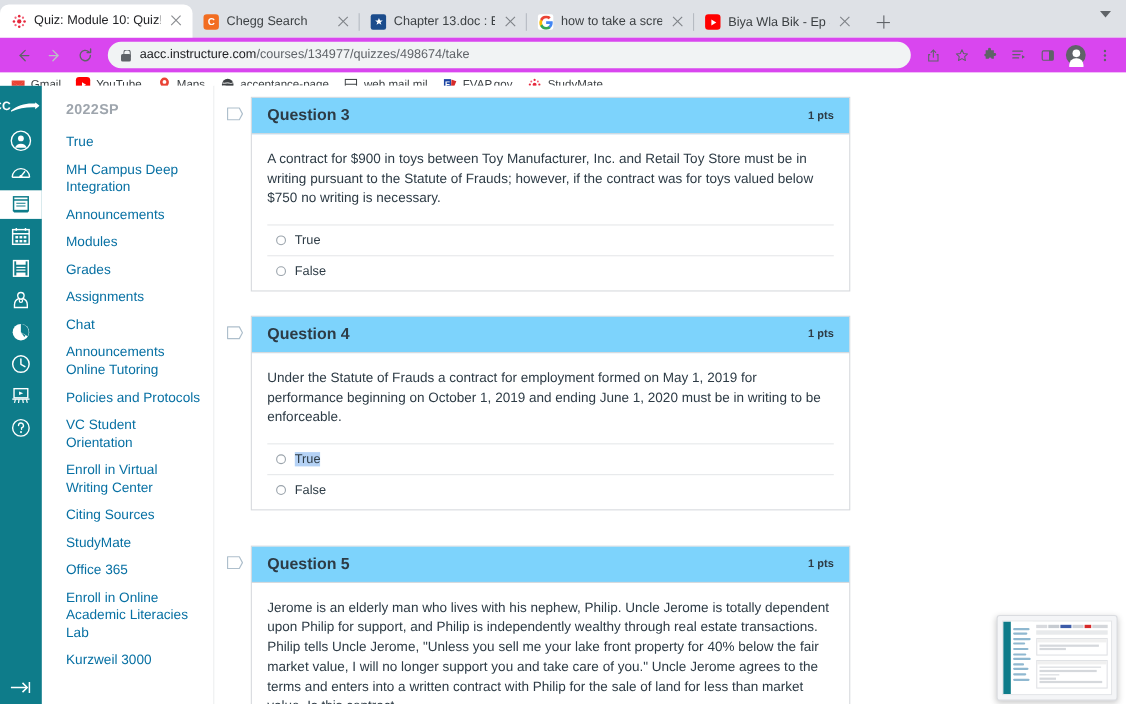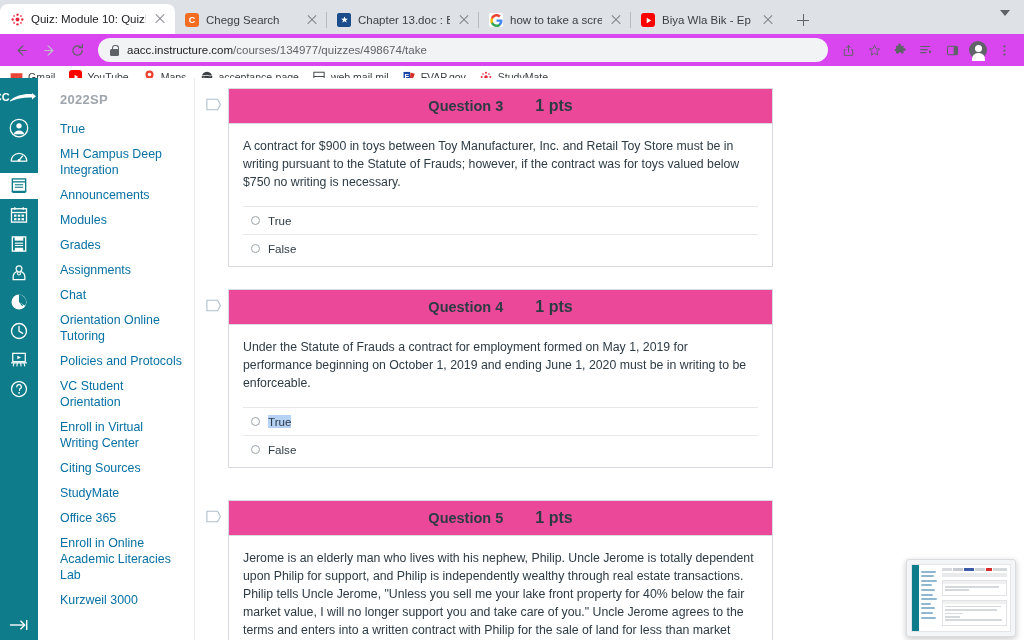--- a/index.html
+++ b/index.html
@@ -148,26 +148,26 @@
 
   .content { flex:1; background:#ffffff; position:relative; overflow:hidden;
              padding-left:8px; }
 
   .qwrap { position:relative; margin: 10px 0 0 0; width:570px; }
   .qflag {
     position:absolute; left:3px; top:9px; width:16px; height:13px;
   }
   .qcard { margin-left:25px; border:1px solid #d7dade; background:#fff; }
   .qhead {
-    background:#ec4899; border-bottom:1px solid #d7dade;
+    background:#7dd3fc; border-bottom:1px solid #d7dade;
     padding:8px 14px; display:flex; align-items:center;
-    justify-content:center;
+    justify-content:space-between;
   }
   .qtitle { font-size:14.5px; font-weight:bold; color:#2d3b45; }
-  .qpts { font-size:16px; font-weight:bold; color:#2d3b45;margin-left:32px; }
+  .qpts { font-size:10px; font-weight:bold; color:#2d3b45;margin-left:32px; }
   .qbody { padding:14px 14px 0 14px; }
   .qtext { font-size:12.3px; color:#2d3b45; line-height:1.46; }
   .answers { margin-top:14px; }
   .ans {
     border-top:1px solid #e6e8ea; padding:7px 0 7px 8px;
     display:flex; align-items:center; gap:8px;
   }
   .radio { width:9px; height:9px; border:1.1px solid #9aa3ab;
            border-radius:50%; flex:none; background:#fff; }
   .ans-label { font-size:11.6px; color:#2d3b45; }
@@ -515,21 +515,21 @@
 
     <div class="coursenav">
       <div class="course-term">2022SP</div>
       <a class="cnav-link">True</a>
       <a class="cnav-link">MH Campus Deep Integration</a>
       <a class="cnav-link">Announcements</a>
       <a class="cnav-link">Modules</a>
       <a class="cnav-link">Grades</a>
       <a class="cnav-link">Assignments</a>
       <a class="cnav-link">Chat</a>
-      <a class="cnav-link">Orientation Online Tutoring</a>
+      <a class="cnav-link">Announcements Online Tutoring</a>
       <a class="cnav-link">Policies and Protocols</a>
       <a class="cnav-link">VC Student Orientation</a>
       <a class="cnav-link">Enroll in Virtual Writing Center</a>
       <a class="cnav-link">Citing Sources</a>
       <a class="cnav-link">StudyMate</a>
       <a class="cnav-link">Office 365</a>
       <a class="cnav-link">Enroll in Online Academic Literacies Lab</a>
       <a class="cnav-link">Kurzweil 3000</a>
     </div>
 

